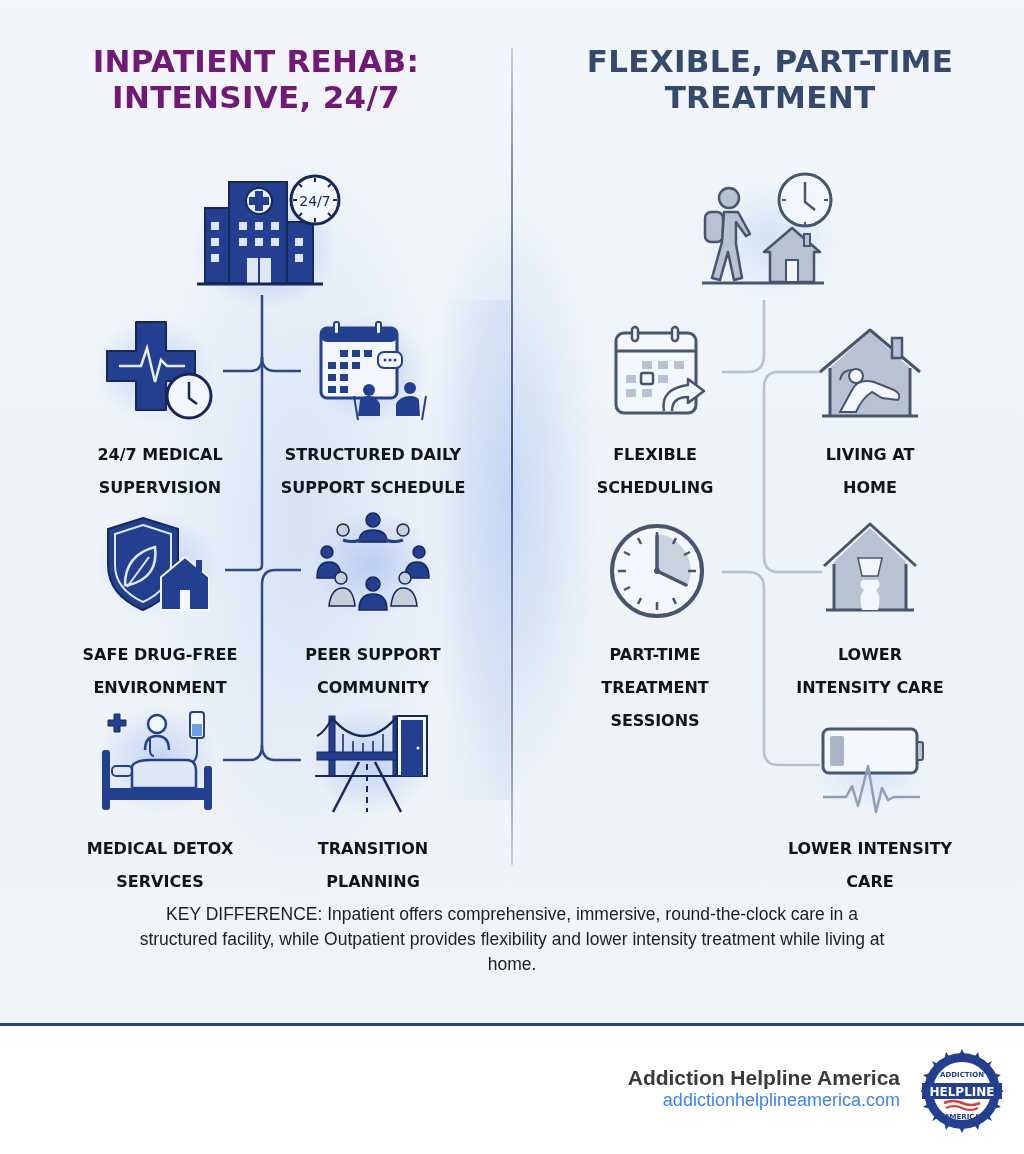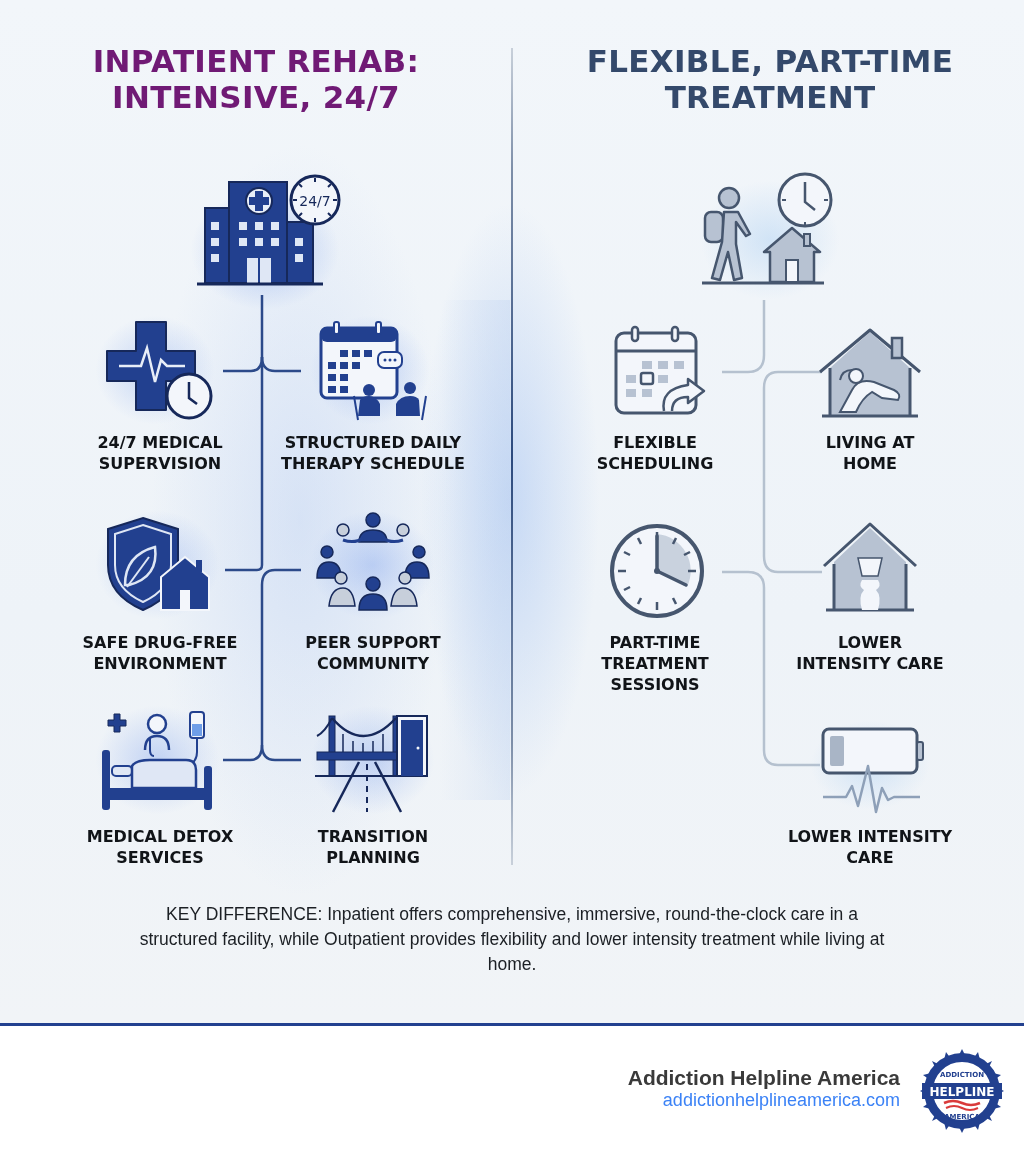--- a/index.html
+++ b/index.html
@@ -41,21 +41,21 @@
 
   .icon { position: absolute; }
   .icon svg { display: block; overflow: visible; }
   .soft-glow { position: absolute; border-radius: 50%; }
 
   .label {
     position: absolute; text-align: center; font-weight: 700;
     font-size: 16px; line-height: 21px; color: #111418;
     font-family: "DejaVu Sans", sans-serif;
   }
-  .label span { display: block; }
+  .label span { display: block; margin-top: 12px; }
 
   .connector { position: absolute; }
 
   .key-diff {
     position: absolute; left: 130px; width: 764px; top: 902px;
     text-align: center; font-size: 17.5px; line-height: 25px; color: #1b1f24;
     font-family: "Liberation Sans", sans-serif;
   }
   .key-diff b { font-weight: 400; }
 
@@ -186,21 +186,21 @@
     <circle cx="51" cy="70" r="6" fill="#22408f"></circle>
     <path d="M40 96 L42 80 Q44 76 51 76 Q58 76 62 84 L62 96" fill="#22408f"></path>
     <circle cx="92" cy="68" r="6" fill="#22408f"></circle>
     <path d="M78 96 L78 84 Q82 76 92 76 Q99 76 101 80 L102 96" fill="#22408f"></path>
     <line x1="36" y1="76" x2="40" y2="100" stroke="#22408f" stroke-width="2"></line>
     <line x1="108" y1="76" x2="104" y2="100" stroke="#22408f" stroke-width="2"></line>
   </svg>
 </div>
 <div class="label" style="left:268px;width:210px;top:432px;">
   <span>STRUCTURED DAILY</span>
-  <span>THERAPY SCHEDULE</span>
+  <span>SUPPORT SCHEDULE</span>
 </div>
 
 <div class="soft-glow" style="left:95px;top:510px;width:125px;height:110px;background:radial-gradient(ellipse at center, rgba(110,150,235,0.35) 0%, rgba(240,244,250,0) 70%);"></div>
 <div class="icon" style="left:103px;top:515px;">
   <svg width="110" height="100" viewBox="0 0 110 100">
     <path d="M40 3 L75 14 L75 50 Q75 80 40 95 Q5 80 5 50 L5 14 Z" fill="#22408f" stroke="#16285a" stroke-width="2"></path>
     <path d="M40 10 L68 19 L68 50 Q68 74 40 87 Q12 74 12 50 L12 19 Z" fill="none" stroke="#dfe7f5" stroke-width="2"></path>
     <path d="M22 70 Q22 40 52 32 Q56 62 26 70 Z" fill="none" stroke="#dfe7f5" stroke-width="2.5"></path>
     <line x1="24" y1="72" x2="46" y2="42" stroke="#dfe7f5" stroke-width="2"></line>
     <path d="M58 62 L82 42 L106 62 L106 95 L58 95 Z" fill="#22408f" stroke="#f3f6fb" stroke-width="2"></path>

